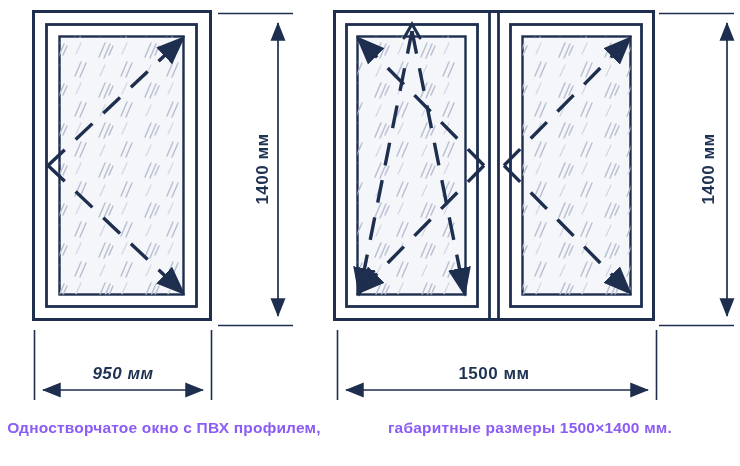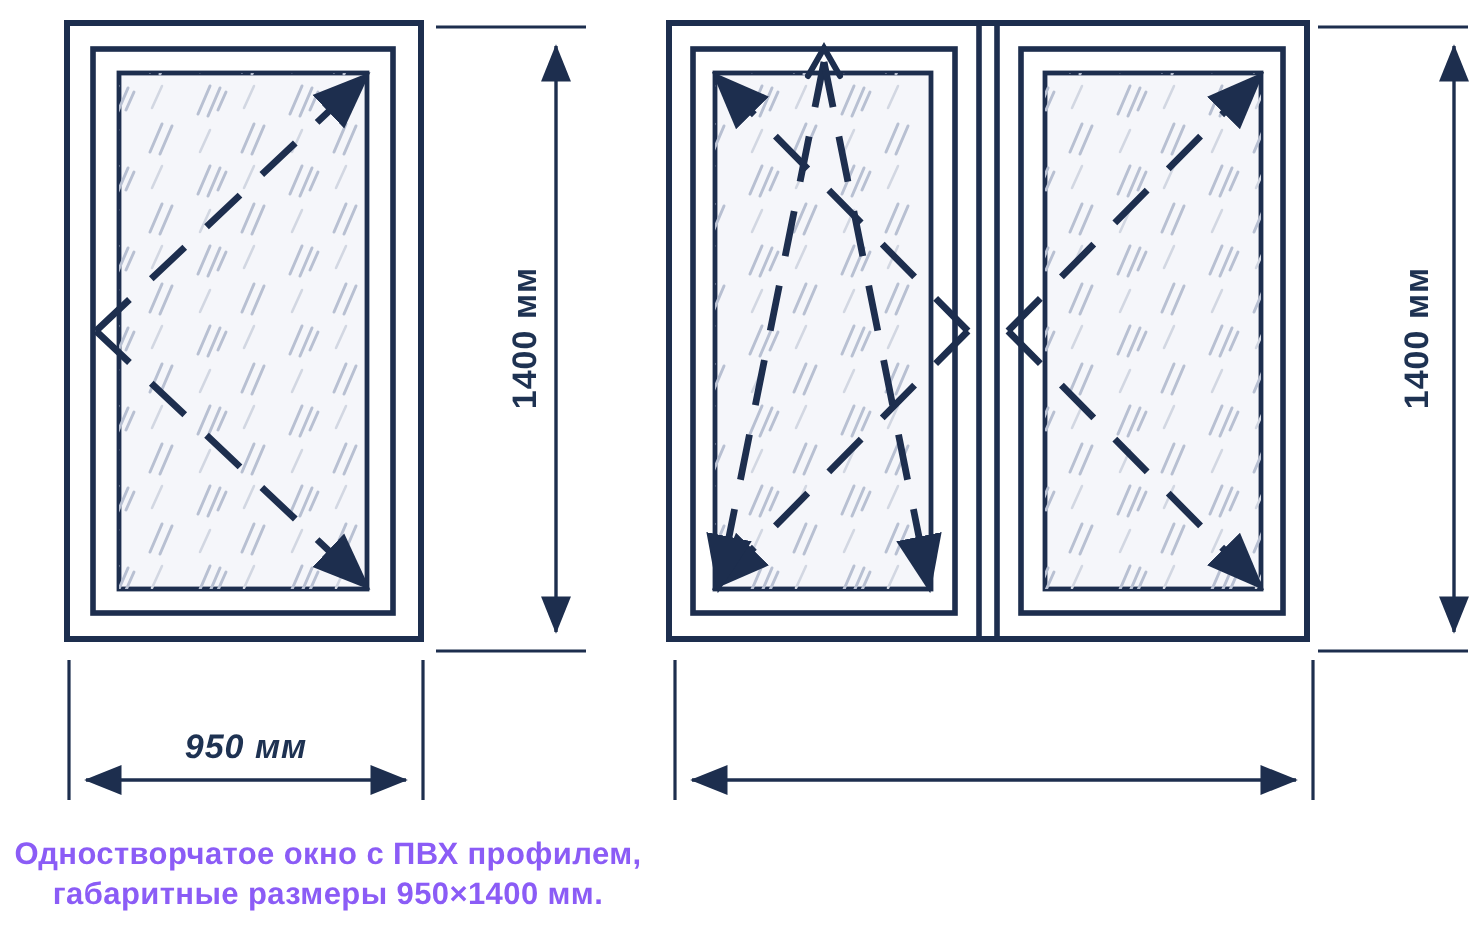--- a/index.html
+++ b/index.html
@@ -122,21 +122,22 @@
     <g>
       <line class="ext" x1="337.5" y1="330" x2="337.5" y2="400"></line>
       <line class="ext" x1="656.5" y1="330" x2="656.5" y2="400"></line>
       <line class="dim" x1="346" y1="390" x2="648" y2="390" marker-start="url(#dimArrow)" marker-end="url(#dimArrow)"></line>
     </g>
   </svg>
 
   <div class="dim-label vertical" style="left:263px;top:169px;">1400 мм</div>
   <div class="dim-label" style="left:123px;top:374px;font-style:italic;">950 мм</div>
   <div class="dim-label vertical" style="left:709px;top:169px;">1400 мм</div>
+  <div class="dim-label" style="left:494px;top:374px;">1500 мм</div>
 
   <div class="caption left">
     <div>Одностворчатое окно с ПВХ профилем,</div>
-    <div>габаритные размеры 950×1400 мм.</div>
   </div>
   <div class="caption right">
+    <div>габаритные размеры 1500×1400 мм.</div>
   </div>
 
 </div>
 
 </body></html>

